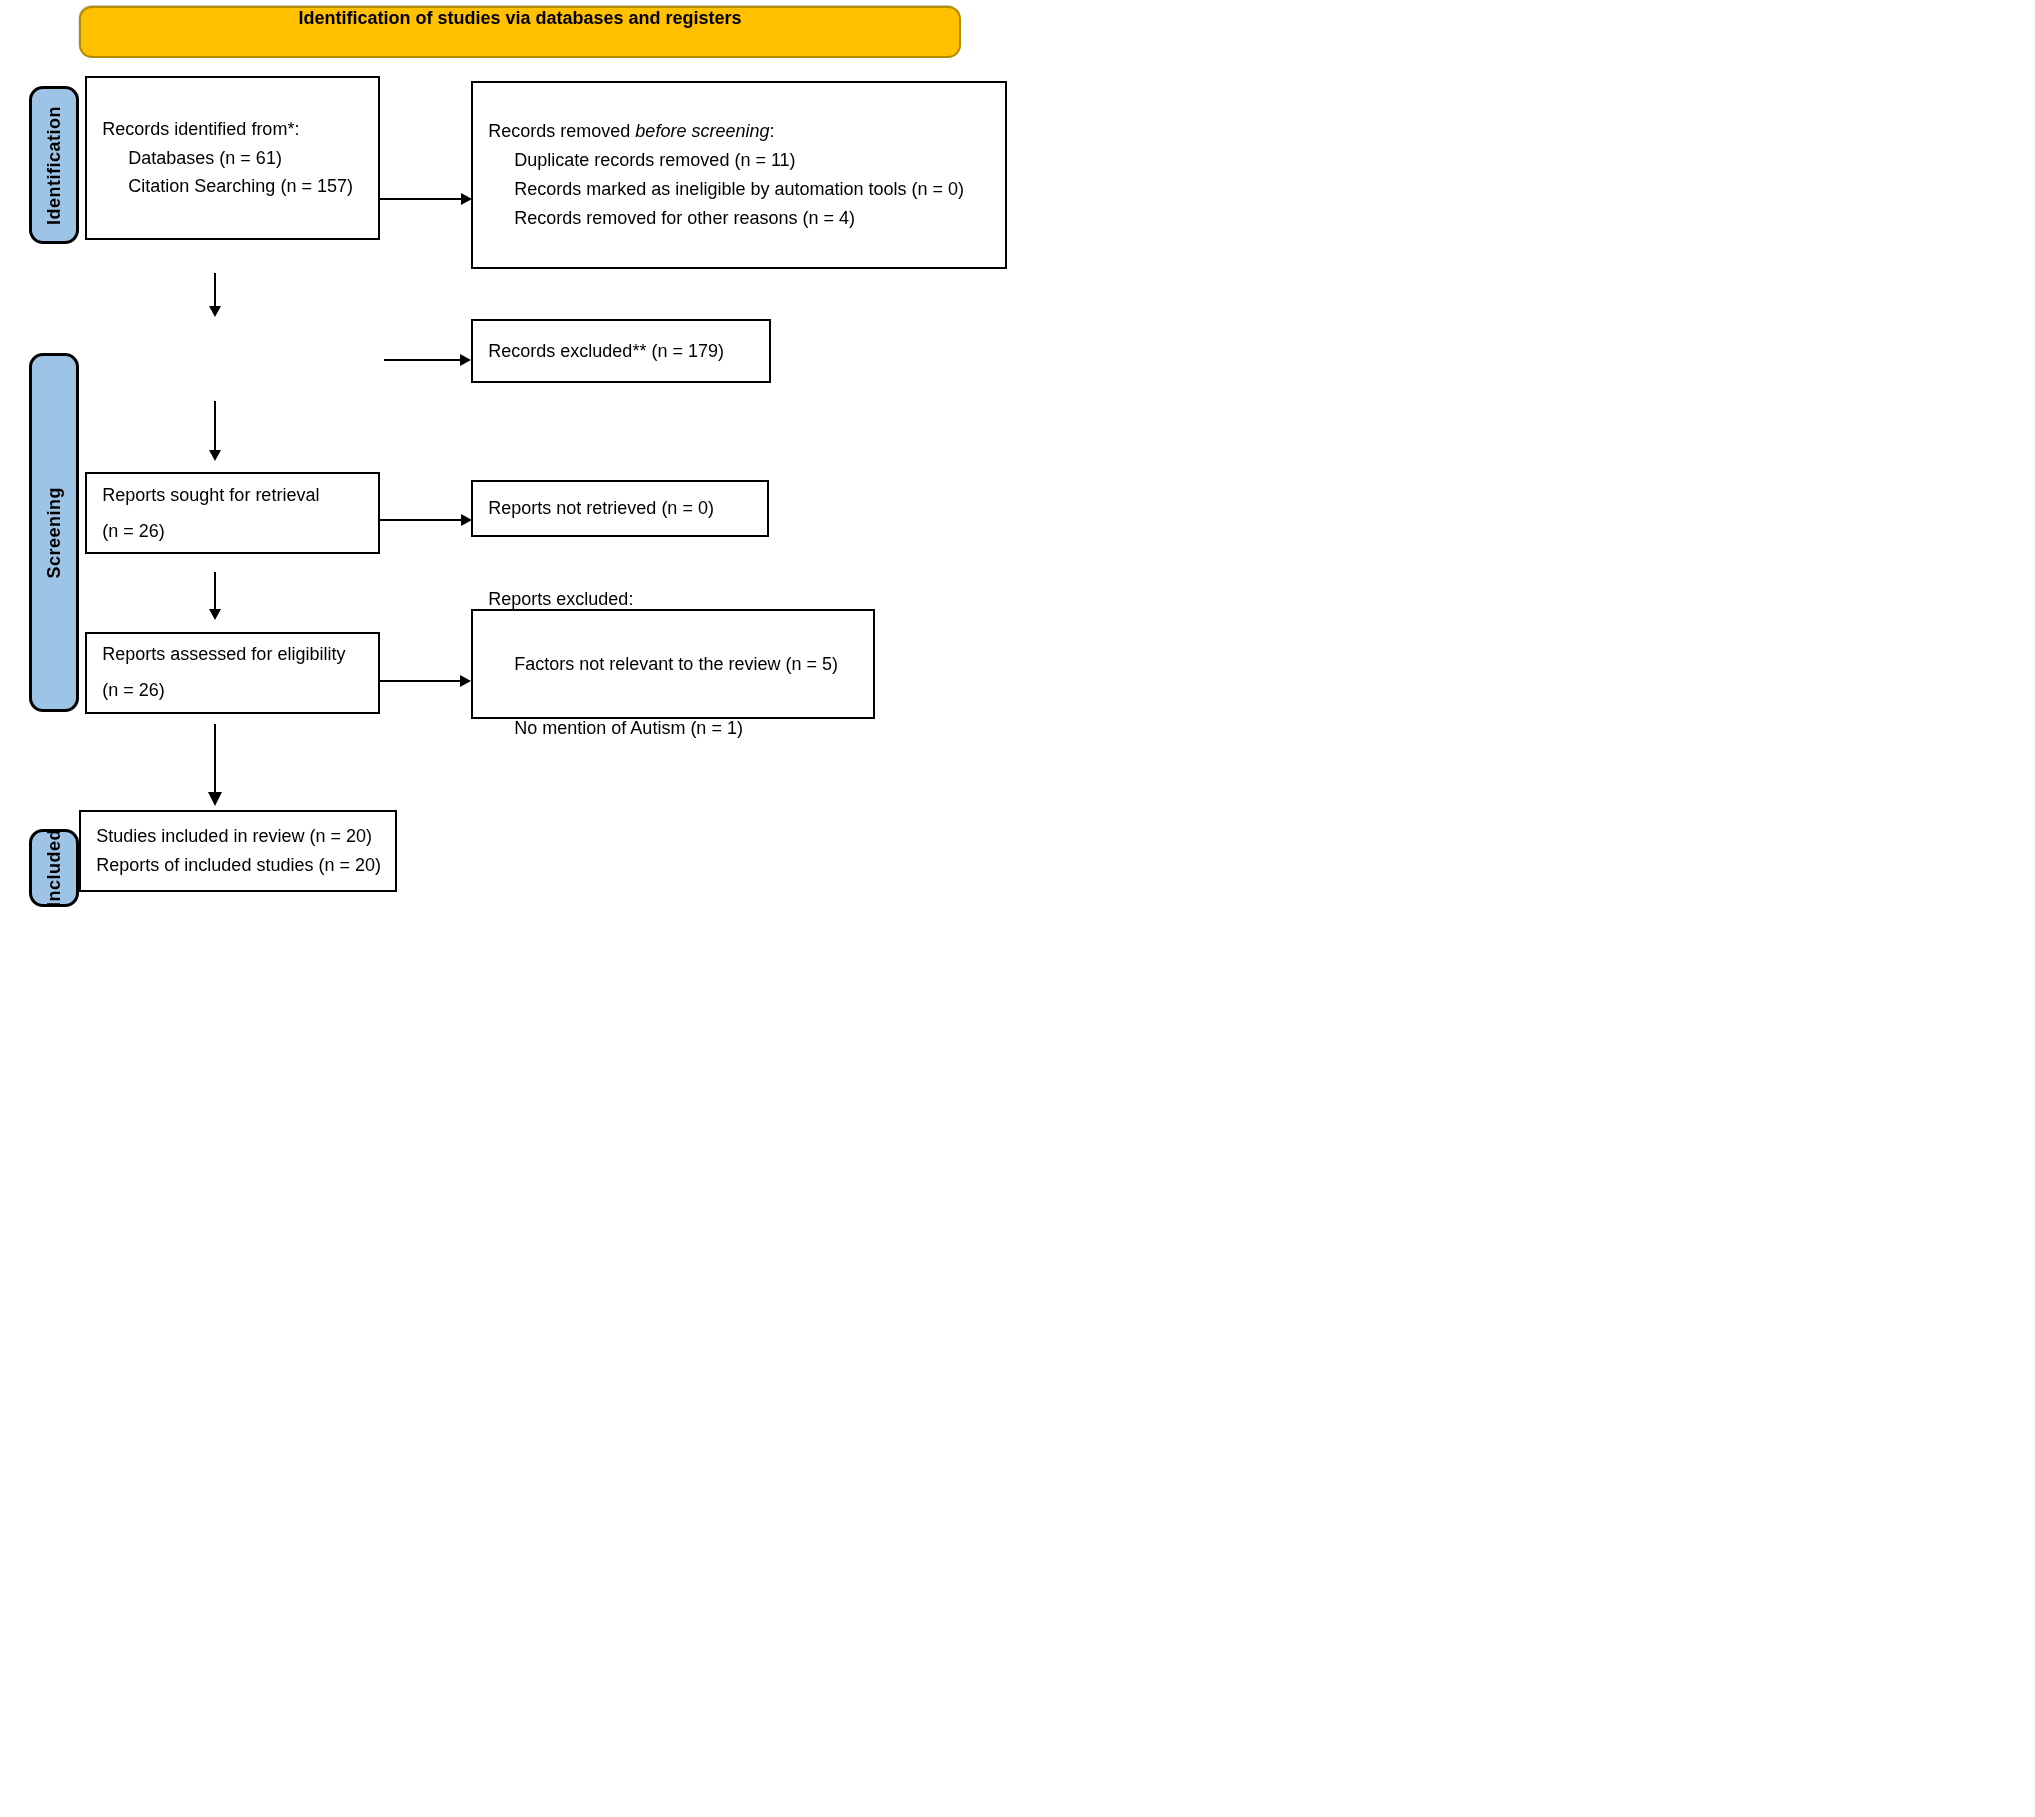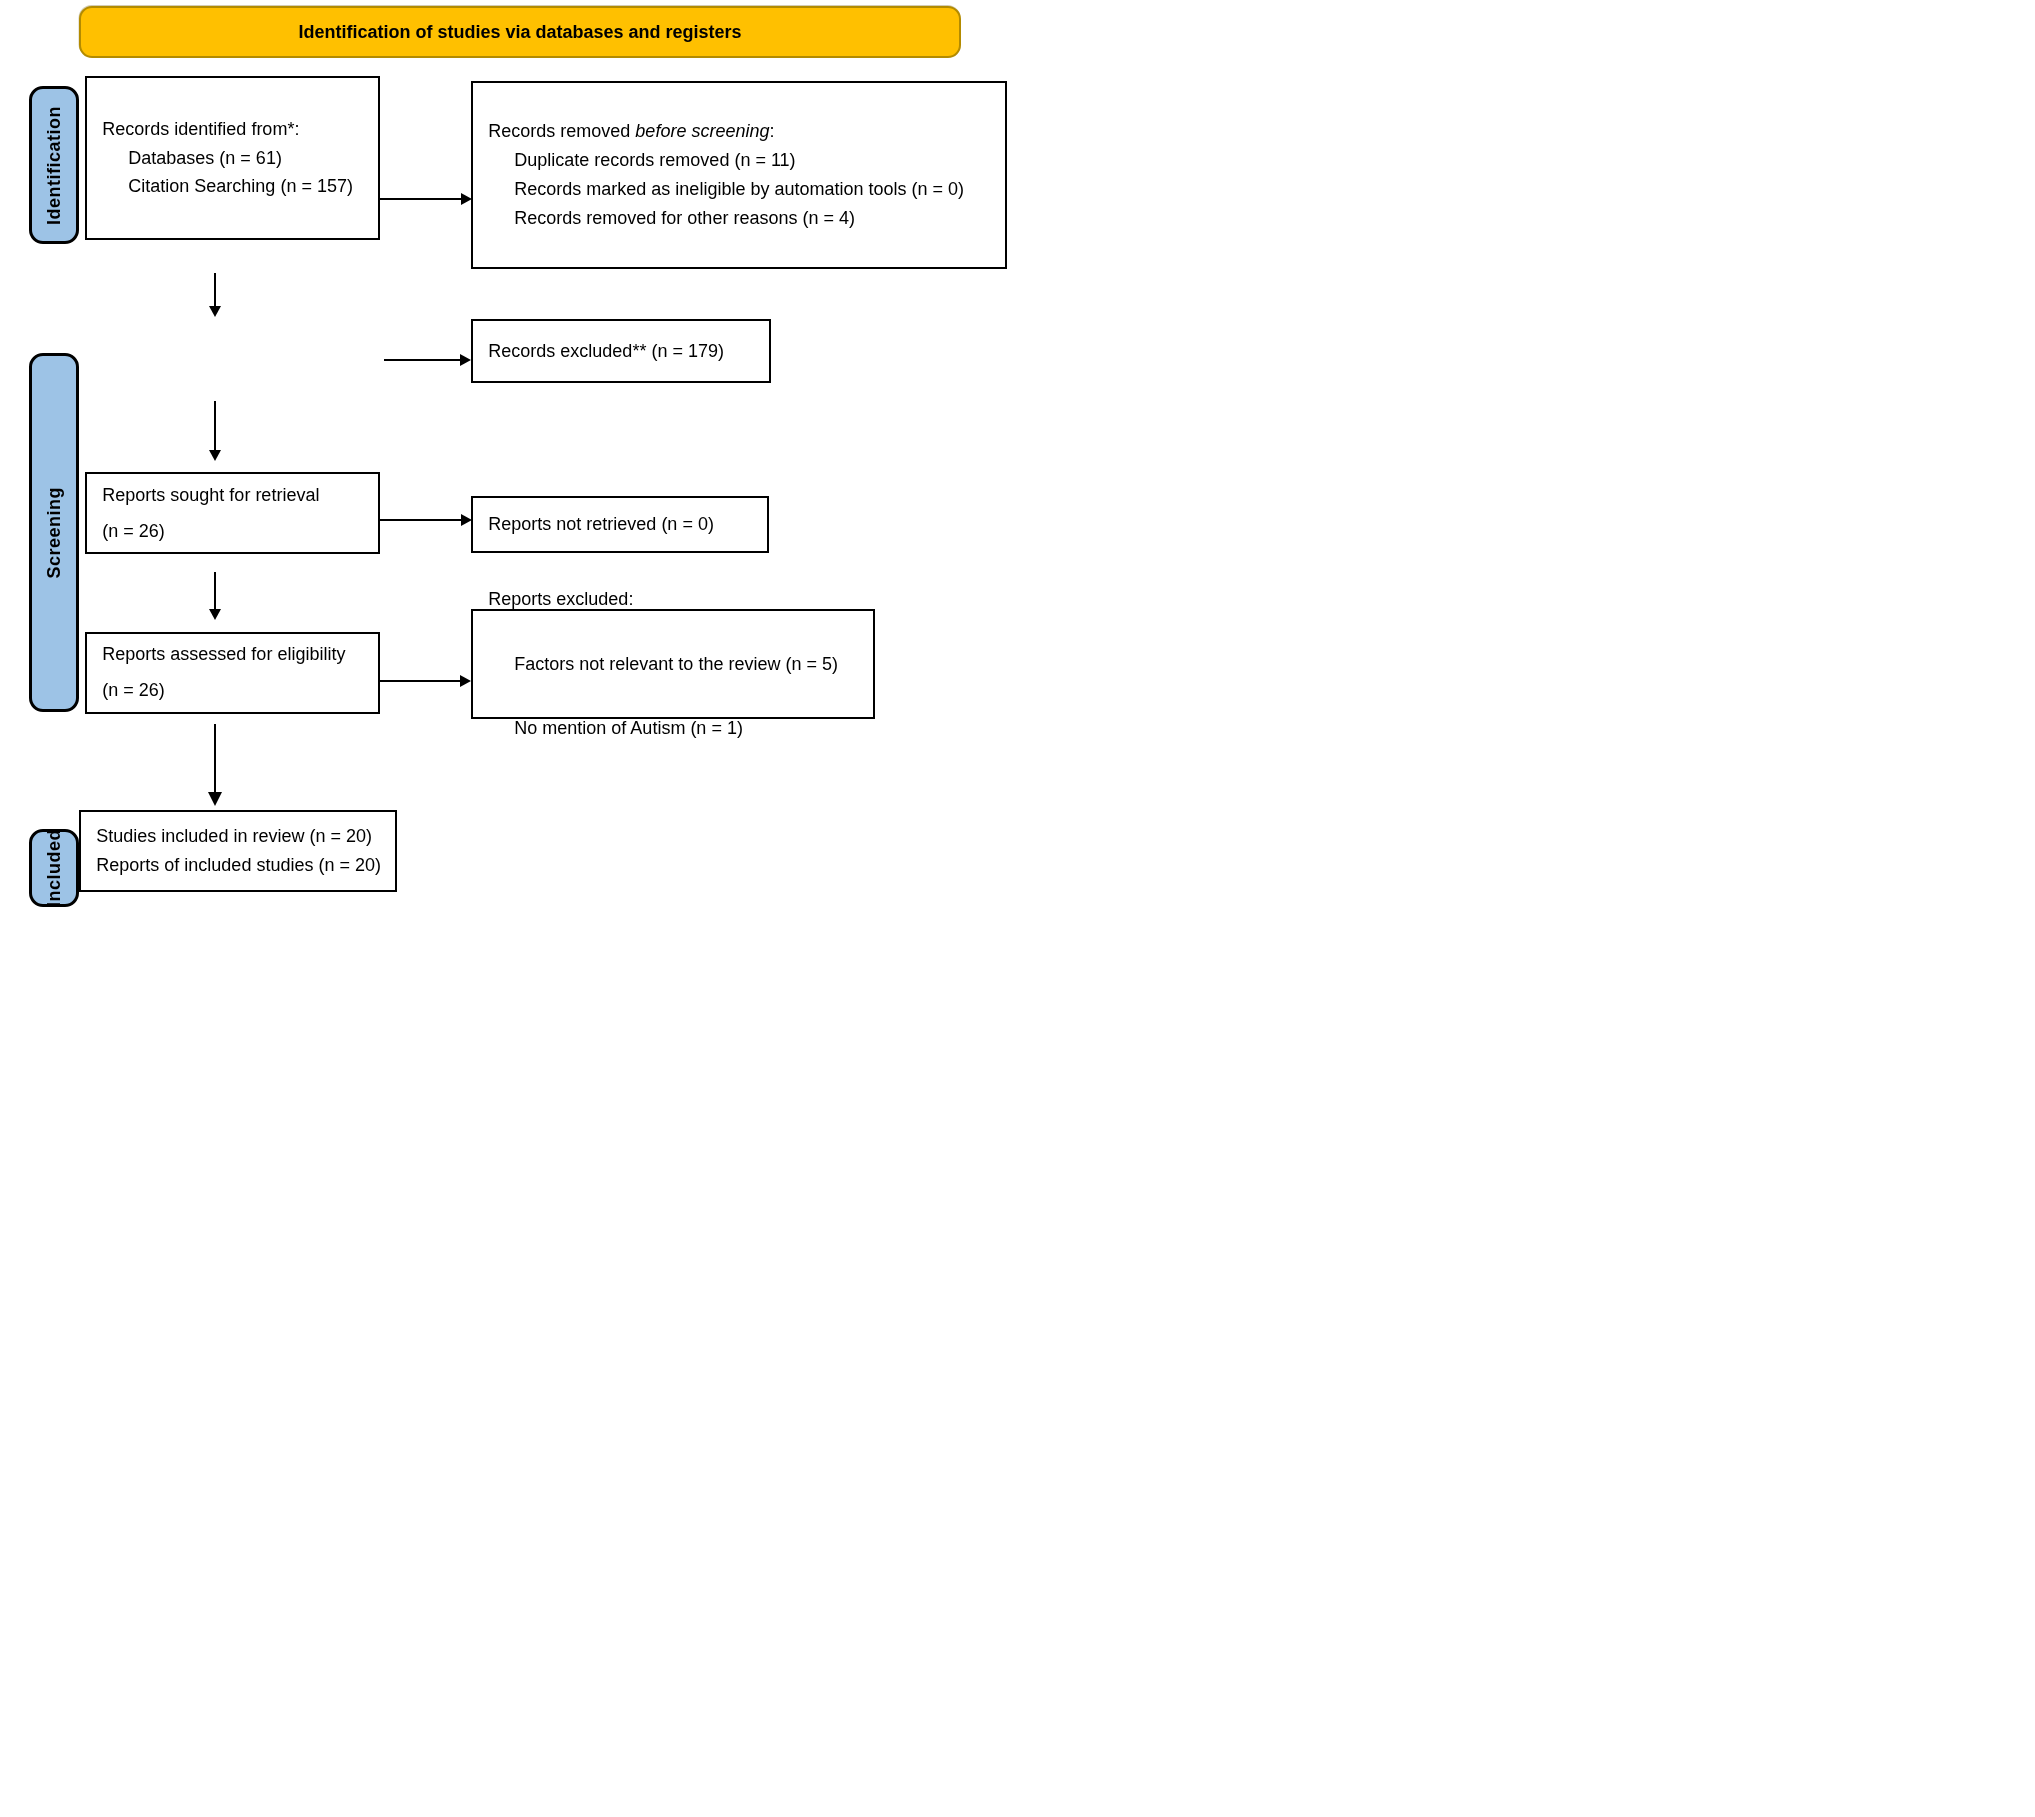--- a/index.html
+++ b/index.html
@@ -5,21 +5,21 @@
   html, body { margin:0; padding:0; background:#ffffff; }
   .canvas {
     position:relative; width:1018px; height:909px; background:#ffffff;
     font-family:"Liberation Sans", sans-serif; color:#000; overflow:hidden;
   }
   * { box-sizing:border-box; }
 
   .banner {
     position:absolute; left:79px; top:6px; width:882px; height:52px;
     background:#FFC000; border:2.7px solid #B38B00; border-radius:13px;
-    display:flex; align-items:center; justify-content:center;
+    display:flex; align-items:flex-start; justify-content:center;
     font-weight:bold; font-size:18px;
     box-shadow:-0.5px -1.1px 0 rgba(130,110,40,0.35);
   }
 
   .pill {
     position:absolute; left:29px; width:50px;
     background:#9DC3E6; border:3.3px solid #000; border-radius:14px;
     display:flex; align-items:center; justify-content:center;
   }
   .pill span {
@@ -38,21 +38,21 @@
   .fbox .line { white-space:nowrap; }
   .fbox .line.indent { padding-left:26px; }
   .fbox.loose { line-height:2.0; }
   .it { font-style:italic; }
 
   .box-records-identified   { left:85px; top:76px;  width:295px; height:164px; }
   .box-records-removed      { left:471px; top:81px;  width:536px; height:188px; }
   .box-records-screened     { left:85px; top:328px;  width:299px; height:61px; }
   .box-records-excluded     { left:471px; top:319px;  width:300px; height:64px; }
   .box-reports-sought       { left:85px; top:472px;  width:295px; height:82px; }
-  .box-reports-not-retrieved{ left:471px; top:496px;  width:298px; height:57px; }
+  .box-reports-not-retrieved{ left:471px; top:480px;  width:298px; height:57px; }
   .box-reports-assessed     { left:85px; top:632px; width:295px; height:82px;justify-content:flex-end; }
   .box-reports-excluded     { left:471px; top:609px; width:404px; height:110px;gap:36px; }
   .box-included-studies     { left:79px; top:810px; width:318px; height:82px; }
 
   .arrow-h { position:absolute; height:1.6px; background:#000; }
   .arrow-h::after {
     content:""; position:absolute; left:100%; top:50%; transform:translateY(-50%);
     width:0; height:0;
     border-left:11px solid #000; border-top:6px solid transparent; border-bottom:6px solid transparent;
   }

